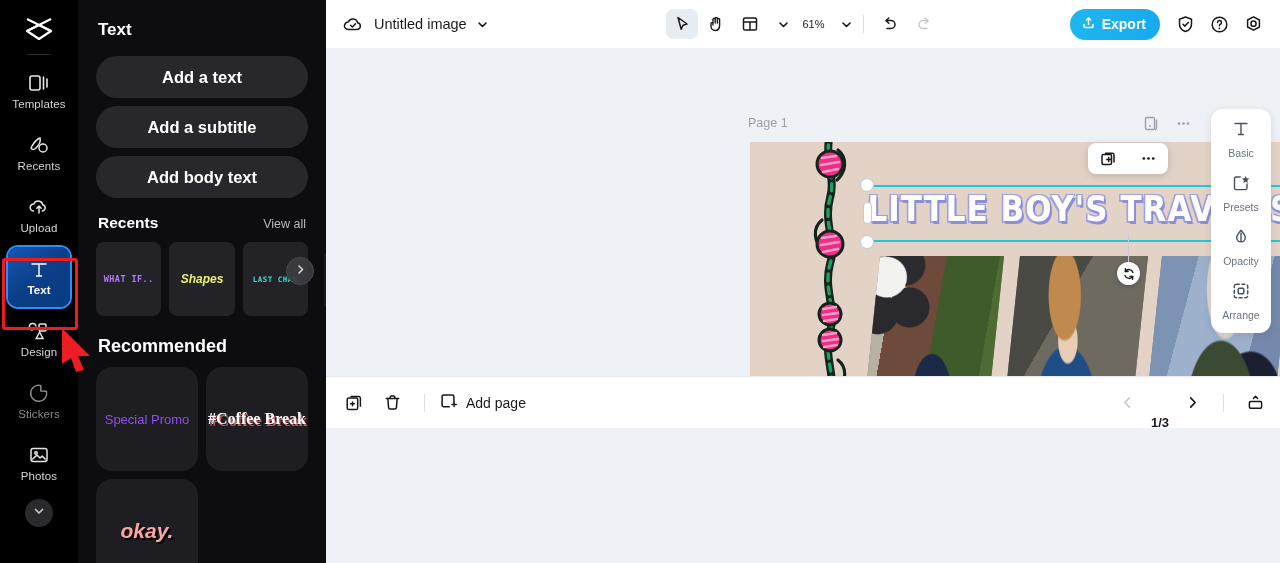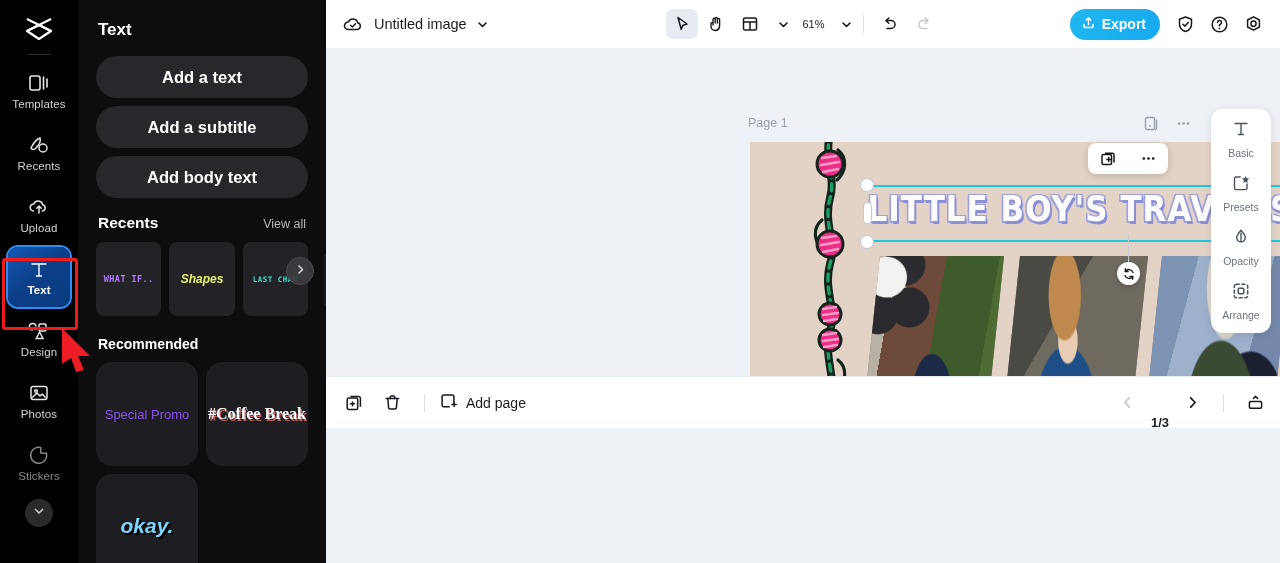--- a/index.html
+++ b/index.html
@@ -64,30 +64,30 @@
   }
   .rec span { font-size:8.5px; font-weight:700; white-space:nowrap; }
   .rec-1 span { color:#b07bff; font-family:"DejaVu Sans Mono", monospace; letter-spacing:.4px; }
   .rec-2 span { color:#eaf06a; font-size:12px; font-style:italic; }
   .rec-3 span { color:#3ae0d0; font-family:"DejaVu Sans Mono", monospace; font-size:7.5px; letter-spacing:.5px; }
   .rec-next {
     position:absolute; right:-6px; top:15px; width:28px; height:28px; border-radius:50%;
     background:rgba(60,60,64,.92); border:1px solid #4a4a4e;
     display:flex; align-items:center; justify-content:center; cursor:pointer;
   }
-  .rec-head2 { color:#fff; font-size:14px; font-weight:700; margin:20px 2px 10px; }
+  .rec-head2 { color:#fff; font-size:18px; font-weight:700; margin:20px 2px 10px; }
   .grid { display:grid; grid-template-columns:1fr 1fr; gap:8px; }
   .card {
     height:104px; background:#1e1e22; border-radius:16px;
     display:flex; align-items:center; justify-content:center; overflow:hidden; cursor:pointer;
   }
   .c1 span { color:#8a4ff0; font-size:13px; }
   .c2 span { color:#fff; font-size:16px; font-weight:700; font-family:"Liberation Serif", serif; text-shadow:1.5px 1.5px 0 #c06060; }
   .c3 span { color:#f8c325; font-size:14px; font-weight:700; font-family:"DejaVu Sans Mono", monospace; letter-spacing:-.5px; text-shadow:2px 2px 0 #000; }
-  .c4 span { color:#7dd3fc; font-size:21px; font-weight:700; font-style:italic; text-shadow:2px 2px 0 #000; }
+  .c4 span { color:#fca5a5; font-size:21px; font-weight:700; font-style:italic; text-shadow:2px 2px 0 #000; }
   .panel-collapse {
     position:absolute; right:-12px; top:254px; width:14px; height:52px;
     background:#1b1b1f; border-radius:0 7px 7px 0;
     display:flex; align-items:center; justify-content:center; cursor:pointer; z-index:8;
   }
 
   
   .main { flex:1; height:428px; display:flex; flex-direction:column; background:#eef1f5; position:relative; }
 
   .topbar {
@@ -233,38 +233,38 @@
       <span class="ri-ico">
         <svg width="22" height="20" viewBox="0 0 22 20" fill="none" stroke="#e6e6e8" stroke-width="1.5">
             <path d="M8 5.5A3.3 3.3 0 1 0 4.8 9"></path>
             <rect x="11" y="3" width="7" height="7" rx="1.2"></rect>
             <path d="M8.2 17.5 11.6 11l3.4 6.5z"></path>
           </svg>
       </span>
       <span class="ri-lbl">Design</span>
     </div>
 
+    <div class="rail-item dim">
+      <span class="ri-ico">
+        <svg width="22" height="20" viewBox="0 0 22 20" fill="none" stroke="#8a8a8f" stroke-width="1.5" stroke-linejoin="round">
+            <path d="M12.8 2.6a8 8 0 1 0 5.6 5.6l-5.6-.2z"></path>
+          </svg>
+      </span>
+      <span class="ri-lbl">Stickers</span>
+    </div>
+
     <div class="rail-item">
       <span class="ri-ico">
         <svg width="22" height="20" viewBox="0 0 22 20" fill="none" stroke="#e6e6e8" stroke-width="1.5" stroke-linejoin="round">
             <rect x="3" y="3.5" width="16" height="13" rx="2.2"></rect>
             <circle cx="8" cy="8" r="1.3"></circle>
             <path d="M4.2 14.5 9 10l3 3 2.2-2 3.4 3.5"></path>
           </svg>
       </span>
       <span class="ri-lbl">Photos</span>
-    </div>
-
-    <div class="rail-item dim">
-      <span class="ri-ico">
-        <svg width="22" height="20" viewBox="0 0 22 20" fill="none" stroke="#8a8a8f" stroke-width="1.5" stroke-linejoin="round">
-            <path d="M12.8 2.6a8 8 0 1 0 5.6 5.6l-5.6-.2z"></path>
-          </svg>
-      </span>
-      <span class="ri-lbl">Stickers</span>
     </div>
 
     <div class="rail-expand">
       <span>
         <svg width="14" height="14" viewBox="0 0 14 14" fill="none" stroke="#c8c8cc" stroke-width="1.7" stroke-linecap="round" stroke-linejoin="round">
             <path d="M3.5 5.5 7 9l3.5-3.5"></path>
           </svg>
       </span>
     </div>
 

